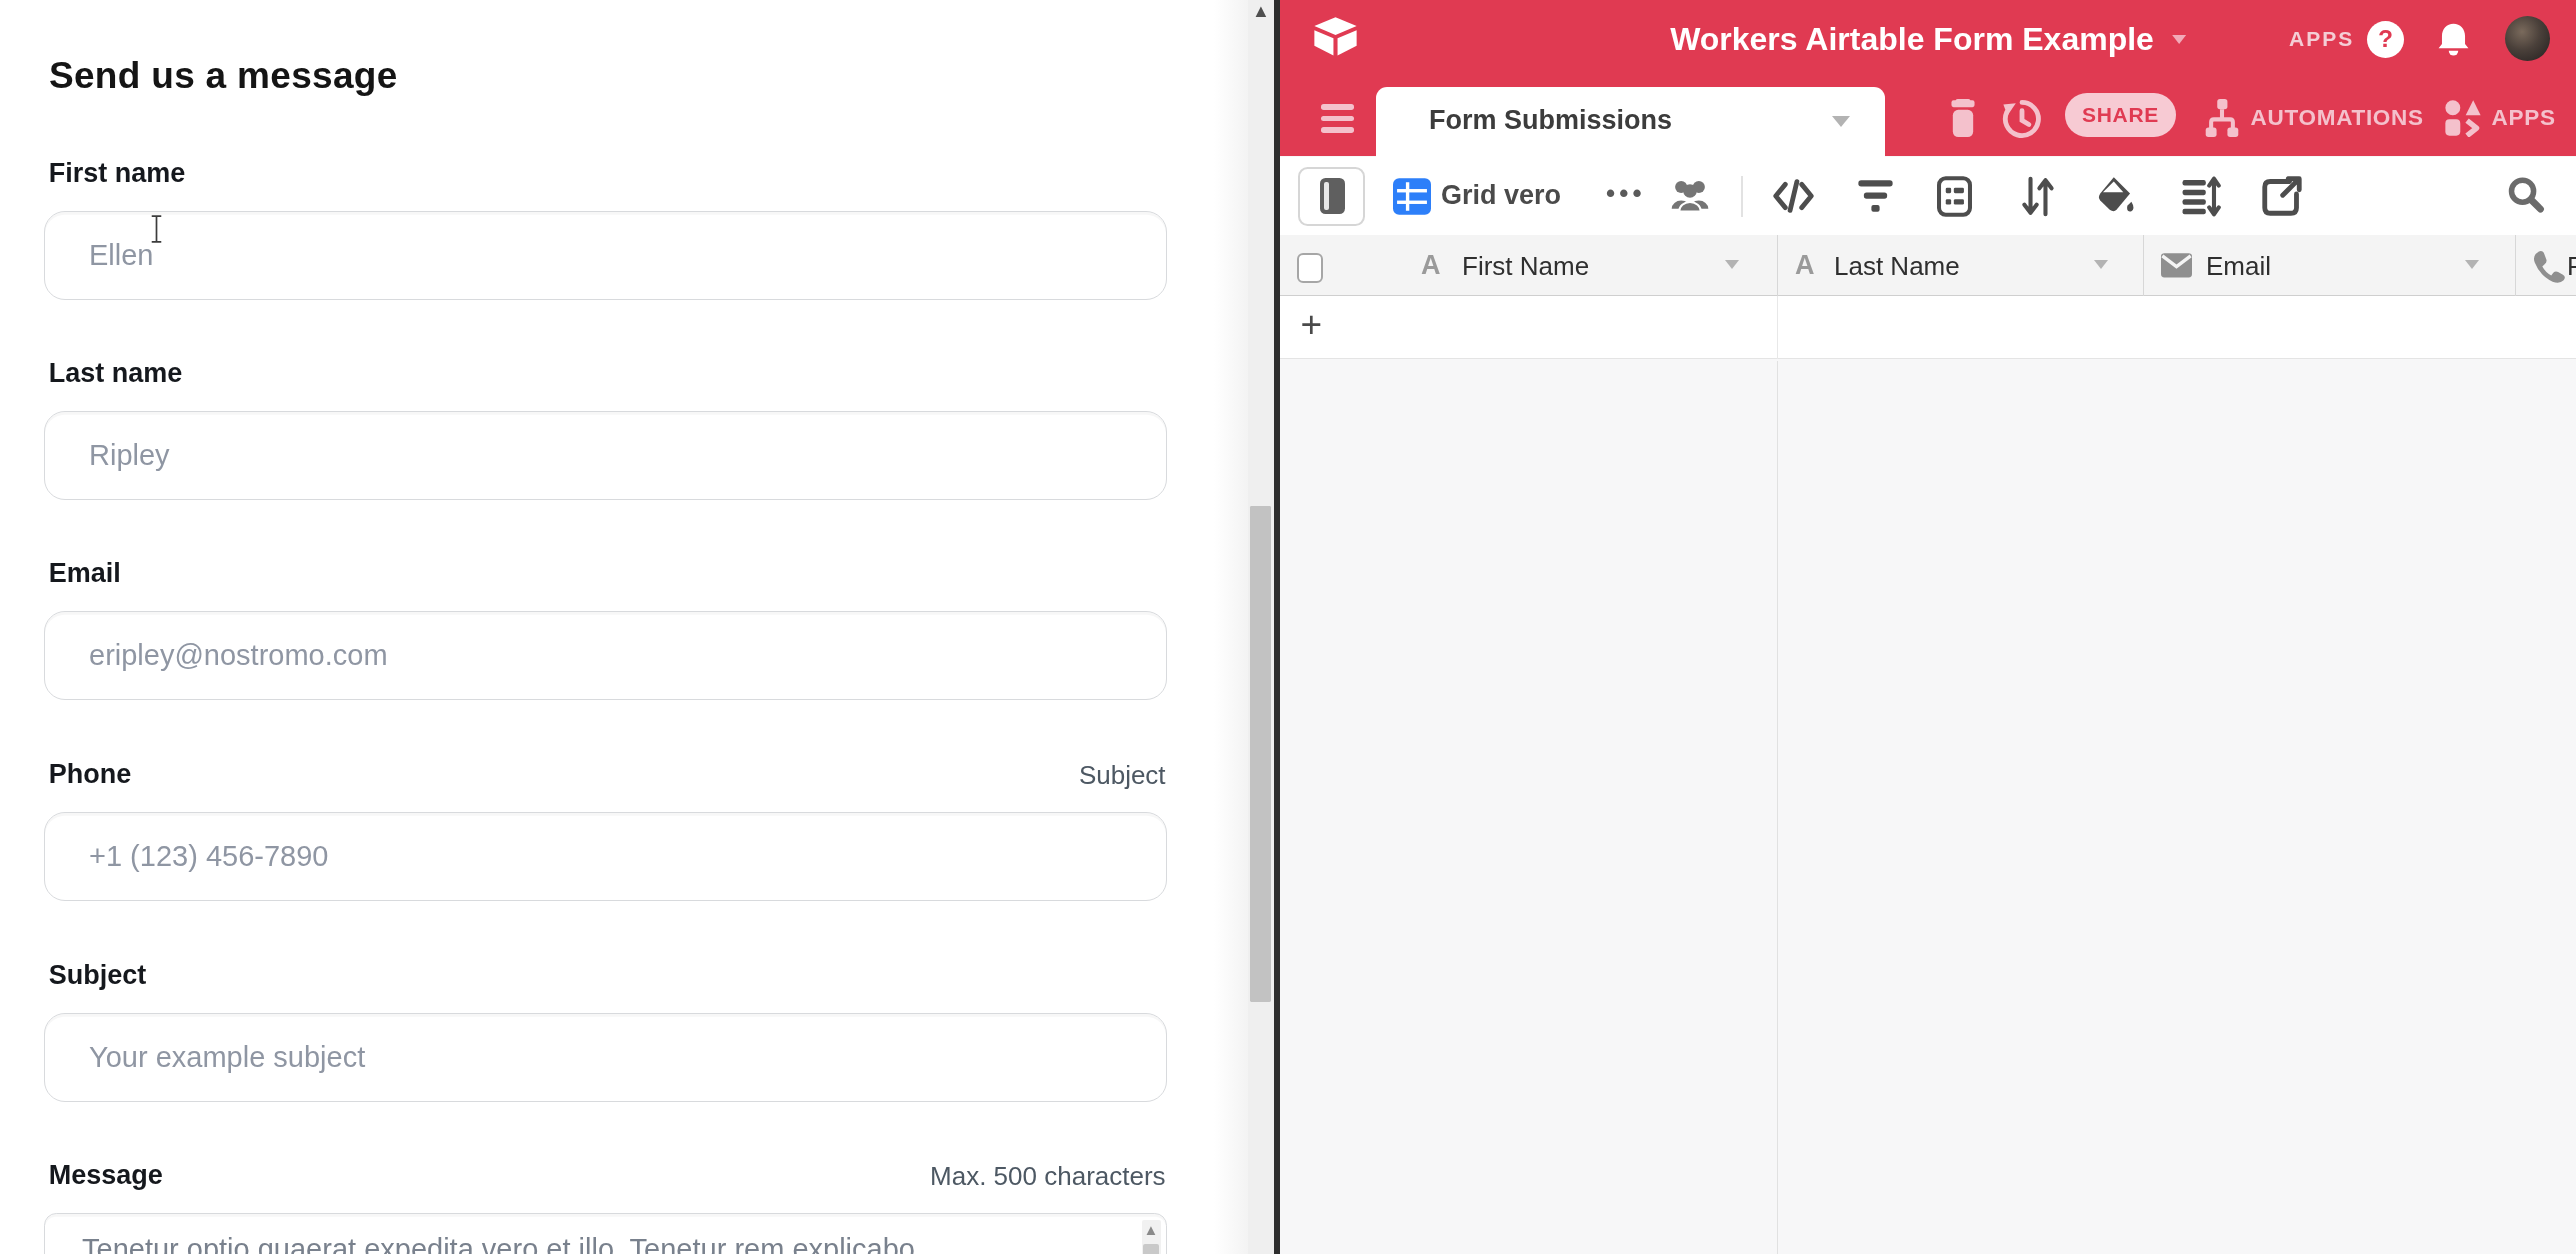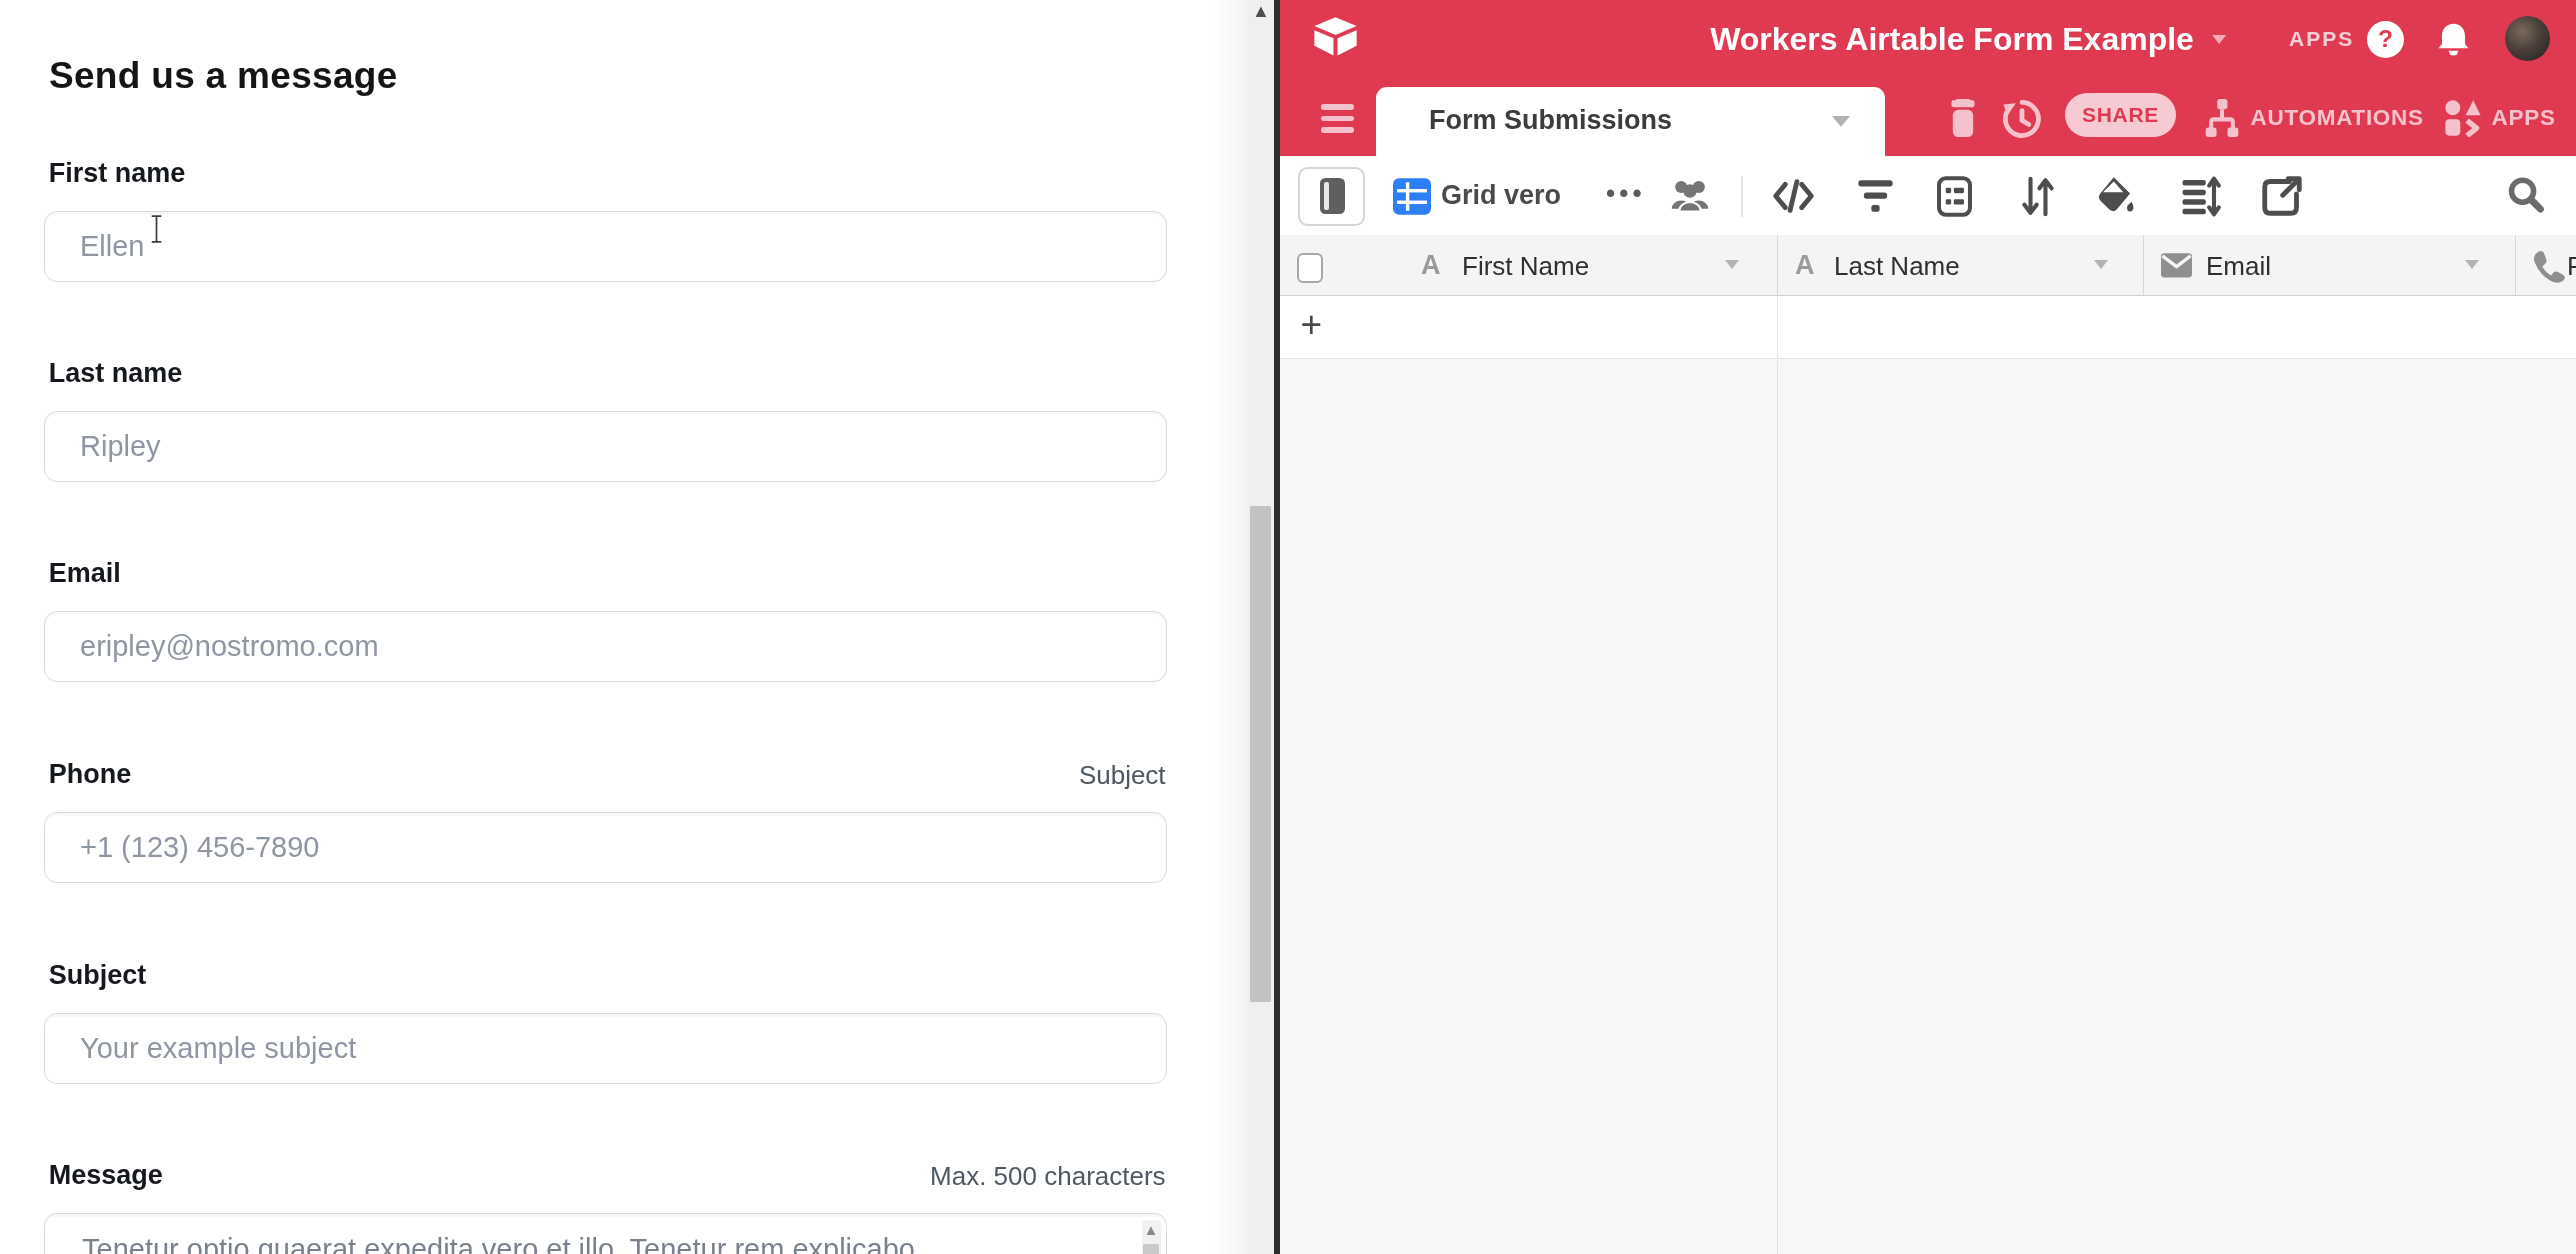--- a/index.html
+++ b/index.html
@@ -7,24 +7,24 @@
   body { font-family:"Liberation Sans", sans-serif; background:#fff; }
   #app { position:relative; width:2576px; height:1255px; overflow:hidden; background:#fff; }
 
   
   .left-pane { position:absolute; left:0; top:0; width:1248px; height:1255px; background:#fff; }
   .form-title { position:absolute; left:49px; top:55px; font-size:37px; font-weight:700; color:#151515; letter-spacing:0.3px; }
   .field { position:absolute; left:44px; width:1123px; }
   .fld-label { position:absolute; left:4.8px; top:0; font-size:27px; font-weight:600; color:#15181d; }
   .fld-hint { position:absolute; right:1.4px; top:1.4px; font-size:26px; font-weight:400; color:#4d5863; }
   .fld-input {
-    position:absolute; left:0; top:53px; width:1123px; height:71px;
-    border:1.4px solid #d8dadd; border-radius:13px; background:#fff;
+    position:absolute; left:0; top:53px; width:1123px; height:89px;
+    border:1.4px solid #d8dadd; border-radius:21px; background:#fff;
     font-family:"Liberation Sans", sans-serif; font-size:29px; color:#333;
-    padding:0 35px; outline:none; box-shadow: inset 0 2.7px 0 rgba(0,0,0,0.03);
+    padding:0 44px; outline:none; box-shadow: inset 0 2.7px 0 rgba(0,0,0,0.03);
   }
   .fld-input::placeholder { color:#8f96a3; opacity:1; }
   .textarea-box {
     position:absolute; left:0; top:53px; width:1123px; height:164px;
     border:1.4px solid #d8dadd; border-radius:12.3px; background:#fff; overflow:hidden;
     box-shadow: inset 0 2.7px 0 rgba(0,0,0,0.03);
   }
   .textarea-text { position:absolute; left:37px; top:19px; font-size:29px; color:#79818d; white-space:nowrap; }
   .ta-scroll-track { position:absolute; right:5.5px; top:5.5px; width:19px; height:150px; background:#f1f1f1; border-radius:2px; }
   .ta-scroll-up { position:absolute; right:5.5px; top:6.8px; width:19px; text-align:center; font-size:15px; color:#8a8a8a; }
@@ -38,21 +38,21 @@
   .lp-scroll-up { position:absolute; left:1248px; top:1.4px; width:26px; text-align:center; font-size:18px; color:#4f4f4f; }
   .lp-scroll-thumb { position:absolute; left:1250px; top:506px; width:20.5px; height:496px; background:#c2c2c2; border-radius:1.4px; }
 
   
   .pane-divider { position:absolute; left:1274px; top:0; width:6.8px; height:1255px; background:#2e2e2e; }
 
   
   .right-pane { position:absolute; left:1280px; top:0; width:1296px; height:1255px; background:#f7f7f8; }
   .at-topbar { position:absolute; left:0; top:0; width:1296px; height:78px; background:#e03a52; }
   .at-logo { position:absolute; left:33px; top:17px; }
-  .at-title-wrap { position:absolute; left:50%; top:0; height:78px; transform:translateX(-50%); display:flex; align-items:center; gap:18px;margin-left:40px; }
+  .at-title-wrap { position:absolute; left:50%; top:0; height:78px; transform:translateX(-50%); display:flex; align-items:center; gap:18px; }
   .at-title { font-size:32px; font-weight:700; color:#fff; white-space:nowrap; }
   .caret { width:0; height:0; border-left:9px solid transparent; border-right:9px solid transparent; border-top:11px solid #b3b3b3; }
   .caret.small { border-left-width:7.5px; border-right-width:7.5px; border-top-width:9px; }
   .caret.pinkish { border-top-color:#f2aab8; }
   .at-help { position:absolute; left:1009px; top:27px; font-size:21px; font-weight:700; letter-spacing:2px; color:#f4cdd5; }
   .at-help-circle { position:absolute; left:1087px; top:20.5px; width:37px; height:37px; border-radius:50%; background:#fff; display:flex; align-items:center; justify-content:center; font-size:24.6px; font-weight:700; color:#e03a52; }
   .at-bell { position:absolute; left:1155px; top:20.5px; }
   .at-avatar { position:absolute; left:1225px; top:16.4px; width:45px; height:45px; border-radius:50%;
     background: radial-gradient(circle at 38% 35%, #7a6a5c 0%, #4a403a 45%, #221e1e 100%); }
 

